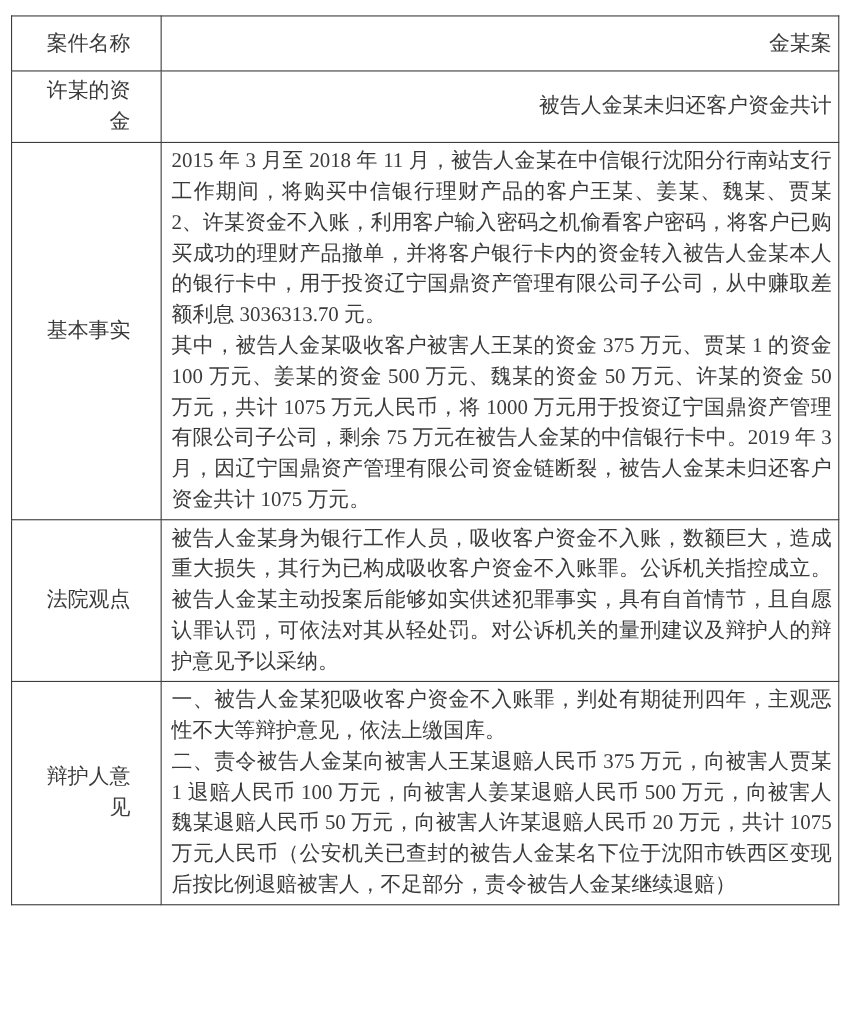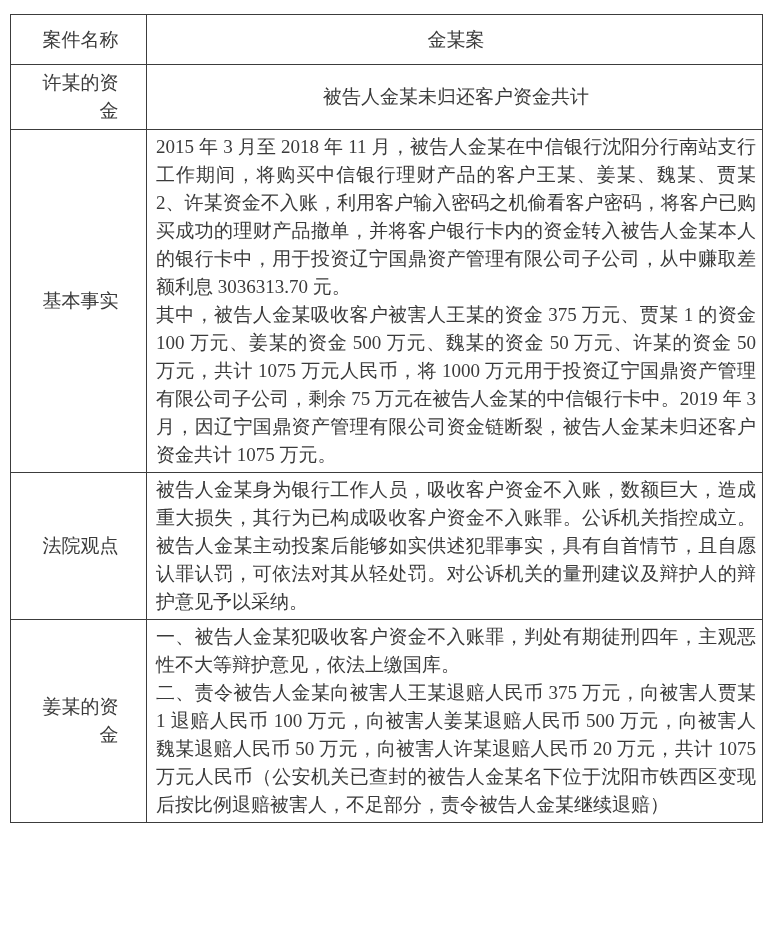--- a/index.html
+++ b/index.html
@@ -46,21 +46,22 @@
     margin: 0;
     line-height: 28px;
     text-align: justify;
     text-justify: inter-ideograph;
     word-break: break-all;
   }
   tr.single-row td {
     height: 41px;
   }
   tr.single-row td.content-cell p {
-    text-align: center;
+    text-align: right;
+    font-family: Liberation Mono, monospace;
   }
 </style>
 </head>
 <body>
 
 <div class="doc-wrap">
   <table class="case-table">
     <tbody>
 
       <tr class="single-row">
@@ -97,21 +98,21 @@
         <td class="label-cell">
           <div class="lbl">法院观点</div>
         </td>
         <td class="content-cell">
           <p>被告人金某身为银行工作人员，吸收客户资金不入账，数额巨大，造成重大损失，其行为已构成吸收客户资金不入账罪。公诉机关指控成立。被告人金某主动投案后能够如实供述犯罪事实，具有自首情节，且自愿认罪认罚，可依法对其从轻处罚。对公诉机关的量刑建议及辩护人的辩护意见予以采纳。</p>
         </td>
       </tr>
 
       <tr>
         <td class="label-cell">
-          <div class="lbl">姜某的资金</div>
+          <div class="lbl">辩护人意见</div>
         </td>
         <td class="content-cell">
           <p>一、被告人金某犯吸收客户资金不入账罪，判处有期徒刑四年，主观恶性不大等辩护意见，依法上缴国库。</p>
           <p>二、责令被告人金某向被害人王某退赔人民币 375 万元，向被害人贾某 1 退赔人民币 100 万元，向被害人姜某退赔人民币 500 万元，向被害人魏某退赔人民币 50 万元，向被害人许某退赔人民币 20 万元，共计 1075 万元人民币（公安机关已查封的被告人金某名下位于沈阳市铁西区变现后按比例退赔被害人，不足部分，责令被告人金某继续退赔）</p>
         </td>
       </tr>
 
     </tbody>
   </table>
 </div>

